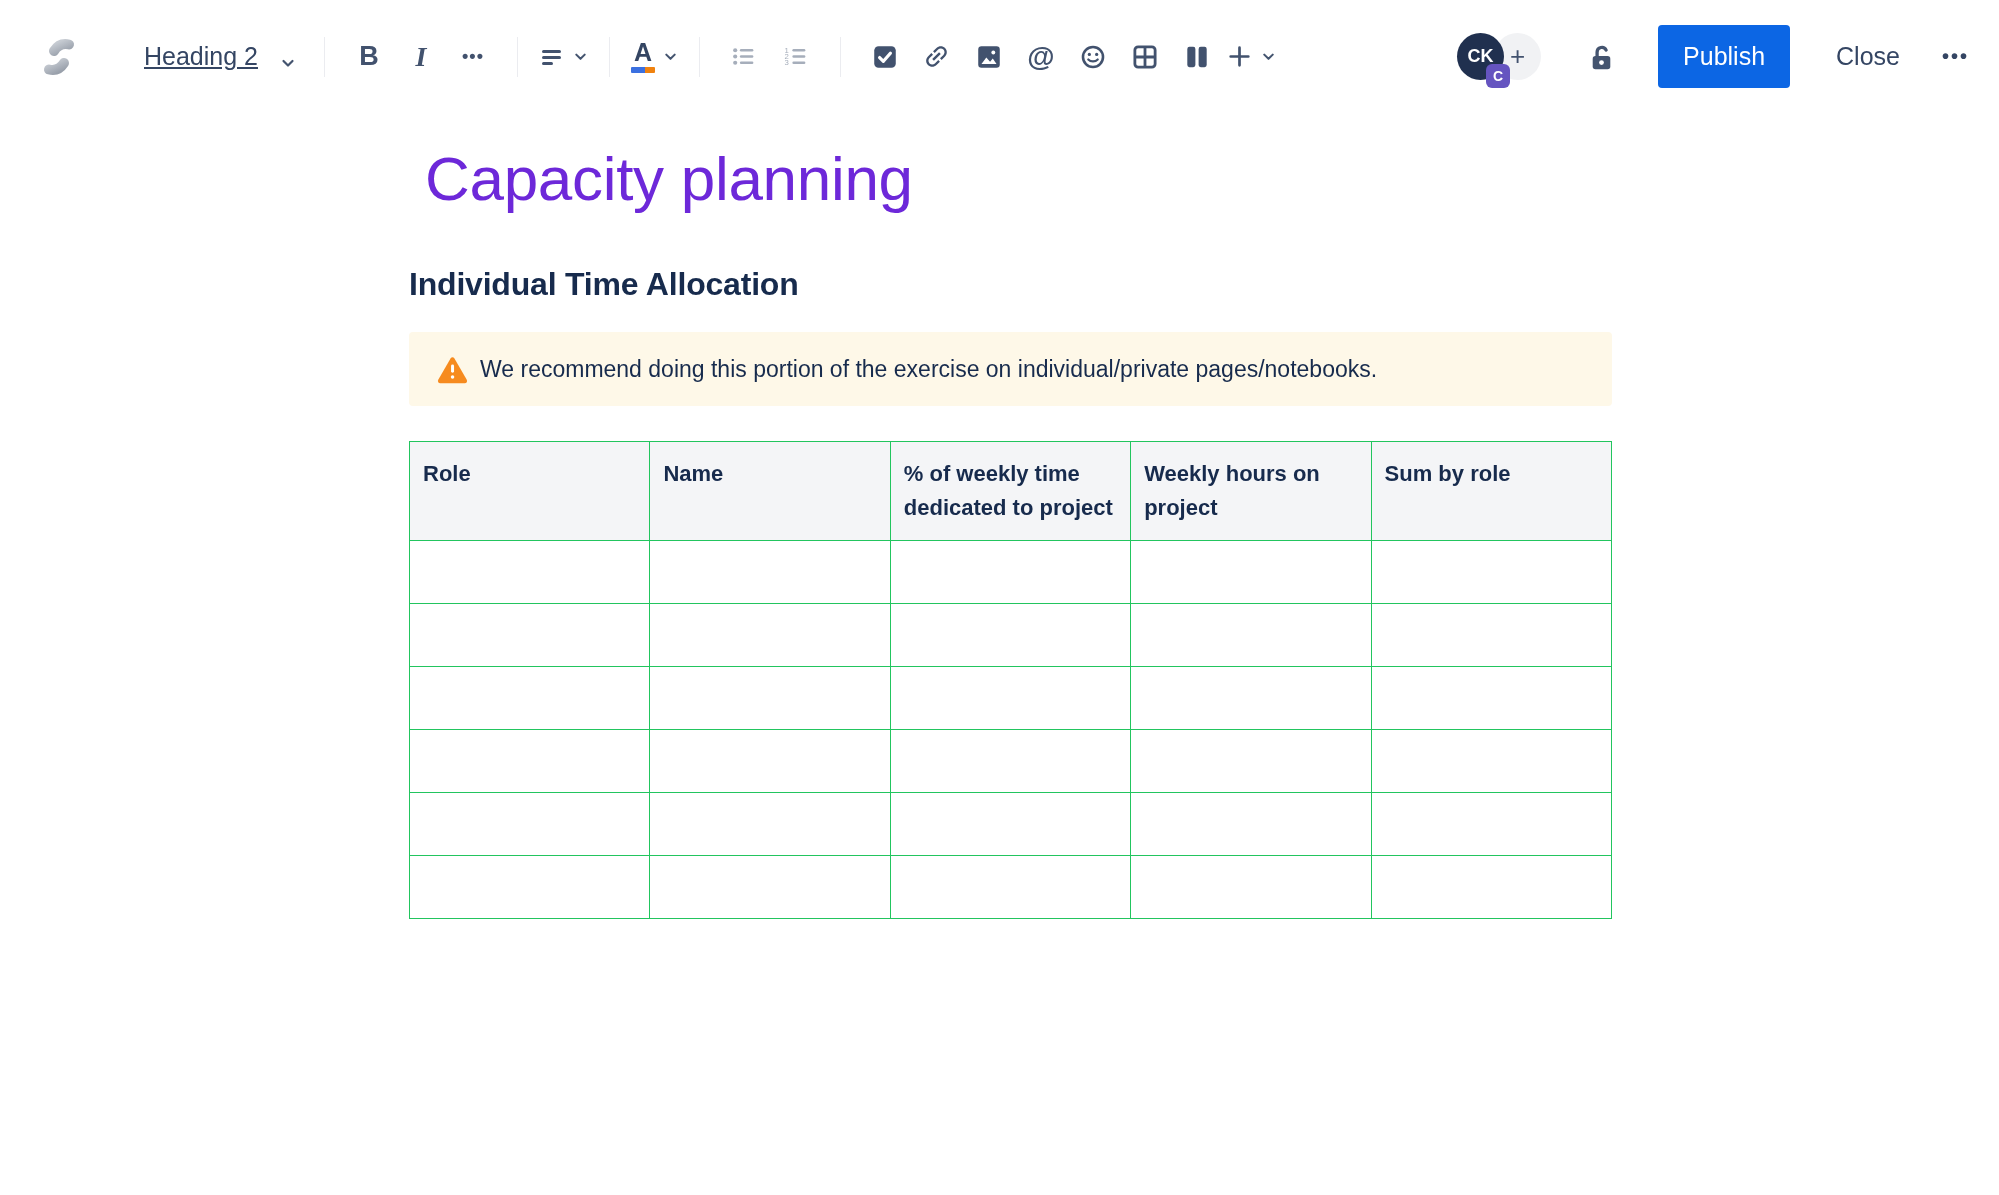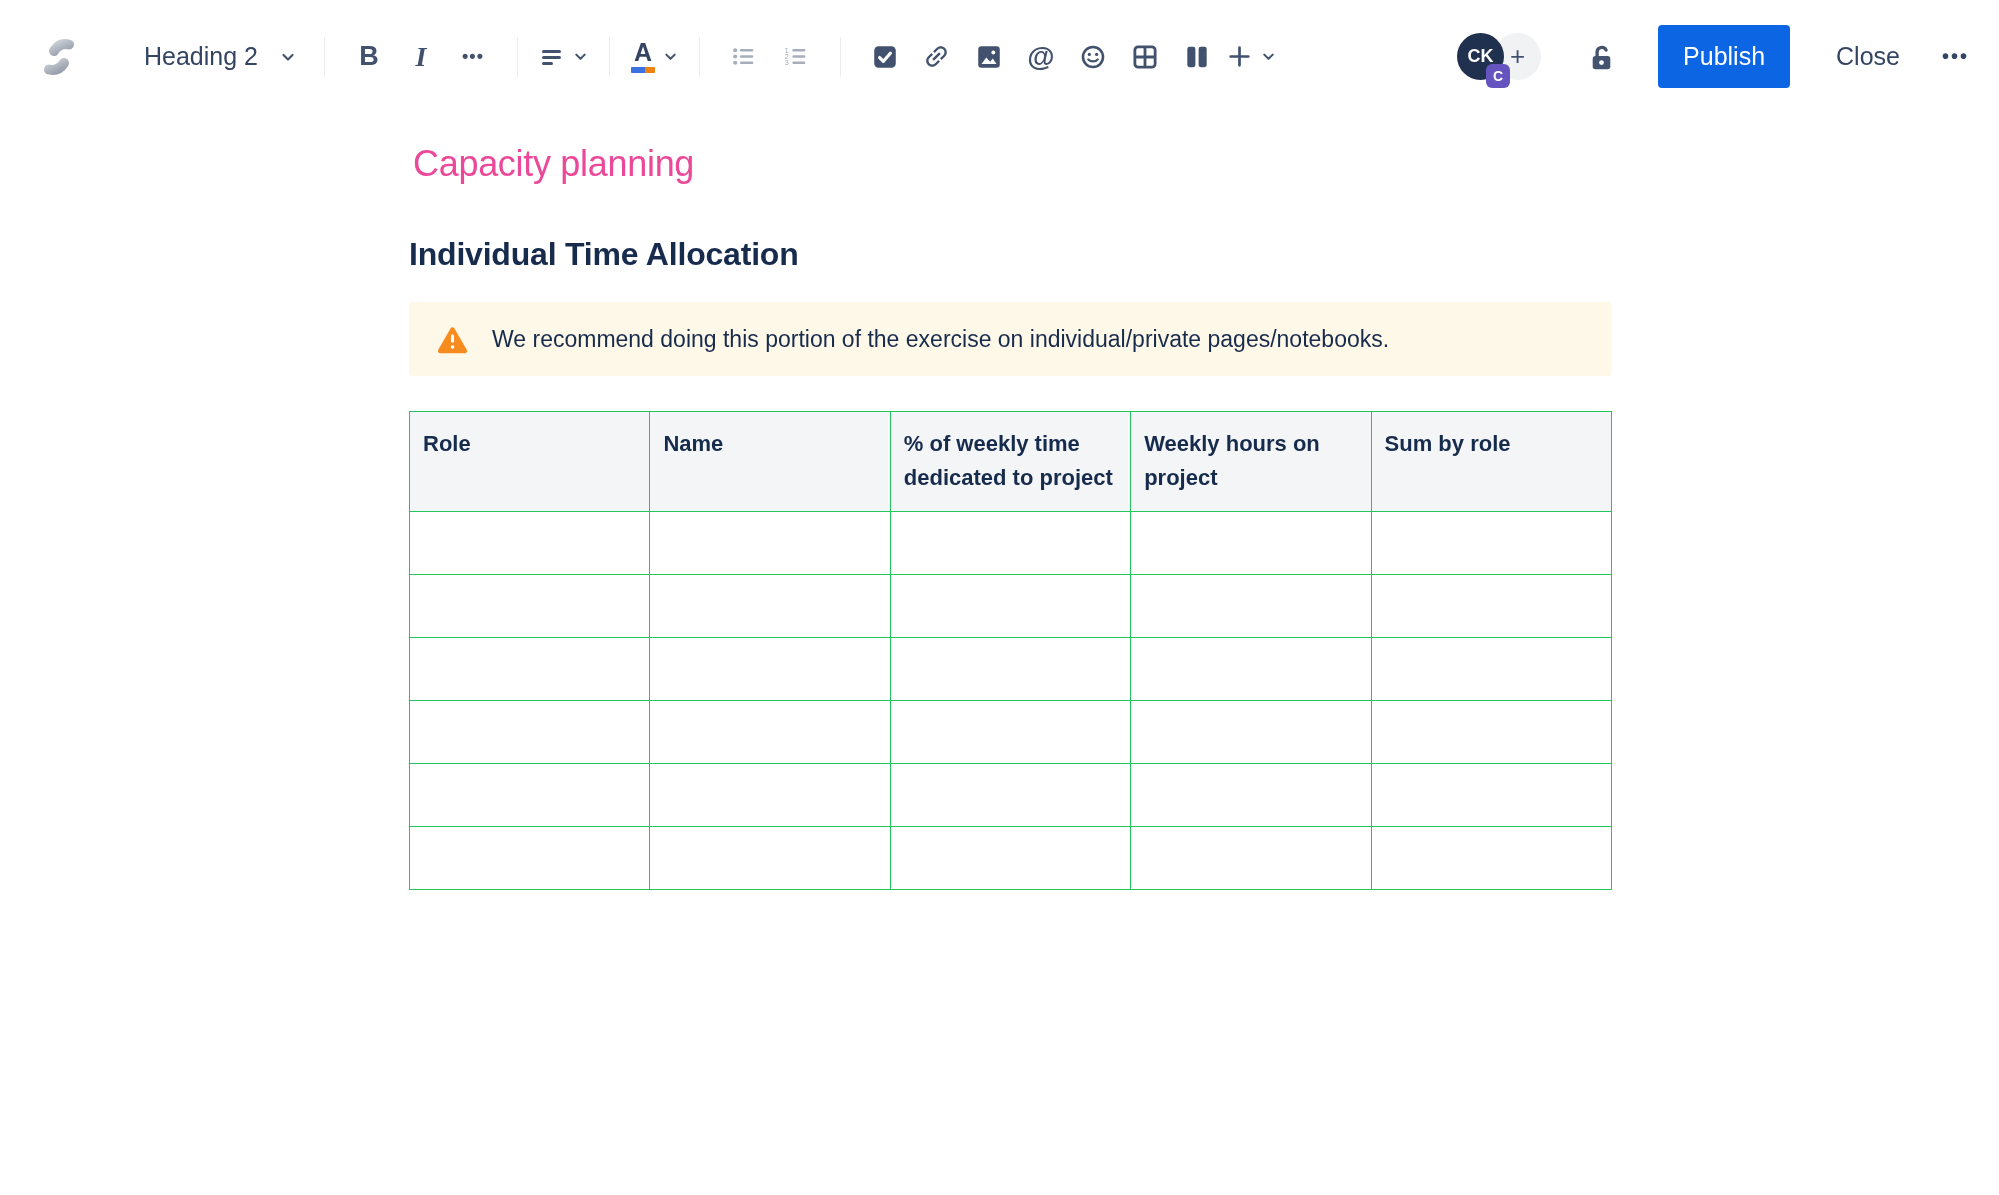--- a/index.html
+++ b/index.html
@@ -1,19 +1,19 @@
 <!DOCTYPE html>
 <html><head>
 <meta charset="utf-8">
 <style>
   html,body{margin:0;padding:0;background:#ffffff;width:1999px;height:1195px;overflow:hidden;
     font-family:"Liberation Sans","DejaVu Sans",sans-serif;color:#172B4D;}
   .toolbar{height:97px;display:flex;align-items:center;padding:16px 30px 0 36px;box-sizing:border-box;}
   .logo{margin-right:62px;display:flex;align-items:center;}
-  .style-btn{display:flex;align-items:center;gap:22px;font-size:25px;color:#344563;margin-right:10px;cursor:default;}
+  .style-btn{display:flex;align-items:flex-end;gap:22px;font-size:25px;color:#344563;margin-right:10px;cursor:default;text-decoration:underline;}
   .tb-divider{width:1px;height:40px;background:#EBECF0;margin:0 18px;}
   .tb-btn{min-width:46px;height:46px;display:flex;align-items:center;justify-content:center;border-radius:4px;margin:0 3px;cursor:default;}
   .glyph-b{font-size:27px;font-weight:700;color:#42526E;}
   .glyph-i{font-family:"Liberation Serif",serif;font-style:italic;font-weight:700;font-size:28px;color:#42526E;}
   .glyph-more{font-size:18px;font-weight:700;letter-spacing:1px;color:#42526E;}
   .glyph-at{font-size:28px;font-weight:600;color:#42526E;}
   .combo{display:flex;align-items:center;gap:8px;}
   .acolor{display:flex;flex-direction:column;align-items:center;line-height:1;}
   .acolor .a{font-size:25px;font-weight:700;color:#344563;}
   .abar{display:flex;width:24px;height:6px;margin-top:2px;border-radius:1px;overflow:hidden;}
@@ -27,25 +27,25 @@
   .badge{position:absolute;right:-6px;bottom:-8px;width:24px;height:24px;border-radius:6px;background:#6554C0;
     color:#fff;font-size:14px;font-weight:700;display:flex;align-items:center;justify-content:center;z-index:3;}
   .plus-circle{width:47px;height:47px;border-radius:50%;background:#F1F2F4;margin-left:-10px;
     display:flex;align-items:center;justify-content:center;color:#42526E;font-size:26px;font-weight:400;z-index:1;}
   .lock-btn{margin-left:44px;display:flex;align-items:center;}
   .publish-btn{margin-left:40px;height:63px;padding:0 25px;background:#0C66E4;color:#fff;border:none;border-radius:4px;
     font-size:25px;font-weight:500;display:flex;align-items:center;font-family:inherit;}
   .close-btn{margin-left:46px;font-size:25px;color:#344563;}
   .overflow-btn{margin-left:42px;font-size:20px;font-weight:700;letter-spacing:2px;color:#344563;}
   .content{width:1203px;margin-left:409px;}
-  .page-title{margin:46px 4px 0;font-size:36px;font-weight:500;color:#ec4899;letter-spacing:-0.3px;line-height:1.15;}
+  .page-title{margin:46px 16px 0;font-size:62px;font-weight:500;color:#6d28d9;letter-spacing:-0.3px;line-height:1.15;}
   .section-h{margin:52px 0 0;font-size:32px;font-weight:700;color:#172B4D;letter-spacing:-0.2px;}
   .section-h.team{margin-top:70px;}
   .warning{margin-top:29px;background:#FEF8E8;border-radius:4px;height:74px;display:flex;align-items:center;
-    padding:0 28px;gap:24px;box-sizing:border-box;}
+    padding:0 28px;gap:12px;box-sizing:border-box;}
   .warning-text{font-size:23px;color:#172B4D;}
   table.cap{margin-top:35px;border-collapse:collapse;width:100%;table-layout:fixed;}
   table.cap th,table.cap td{border:1px solid #22c55e;vertical-align:top;padding:15px 13px;box-sizing:border-box;
     text-align:left;line-height:1.55;overflow:hidden;}
   table.cap th{background:#F4F5F7;font-size:22px;font-weight:700;color:#172B4D;height:98px;}
   table.cap td{font-size:22px;font-weight:400;color:#5E6C84;height:94px;}
   table.cap tr.empty td{height:63px;padding-top:0;padding-bottom:0;}
   svg{display:block;}
 </style>
 </head>

